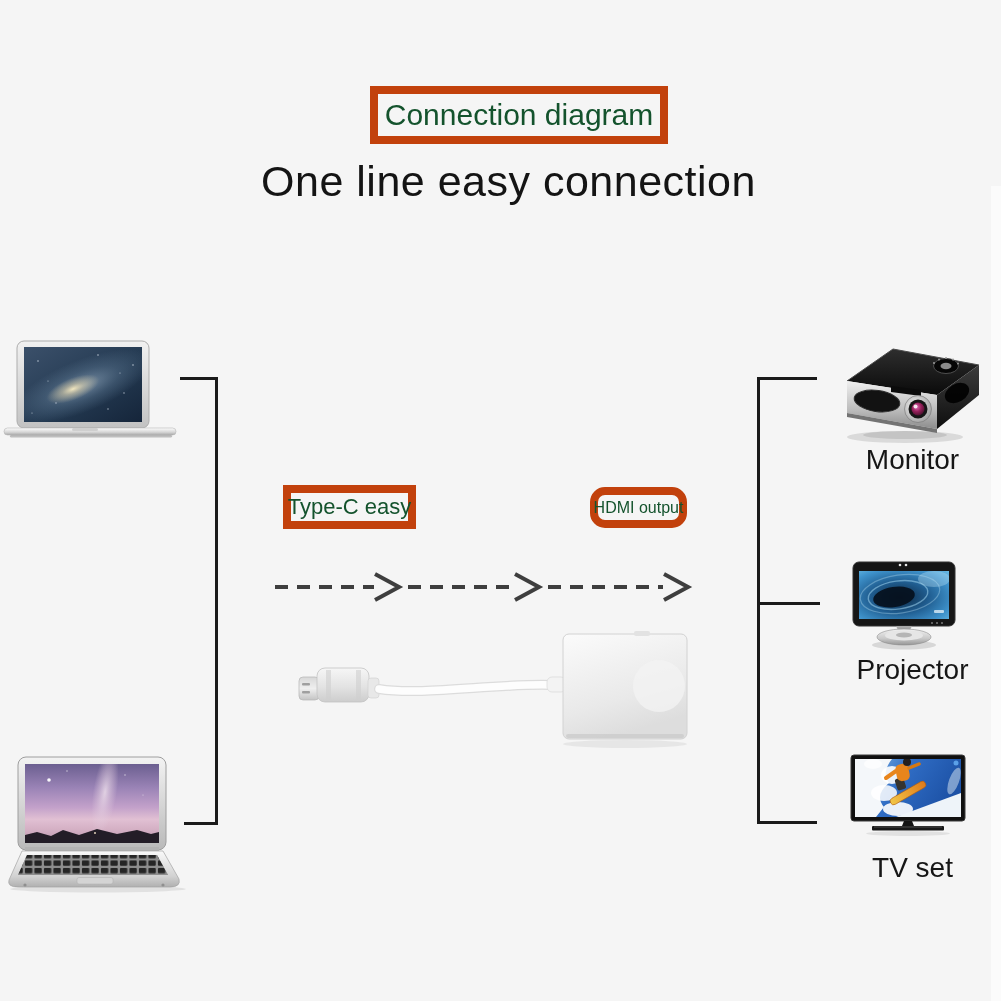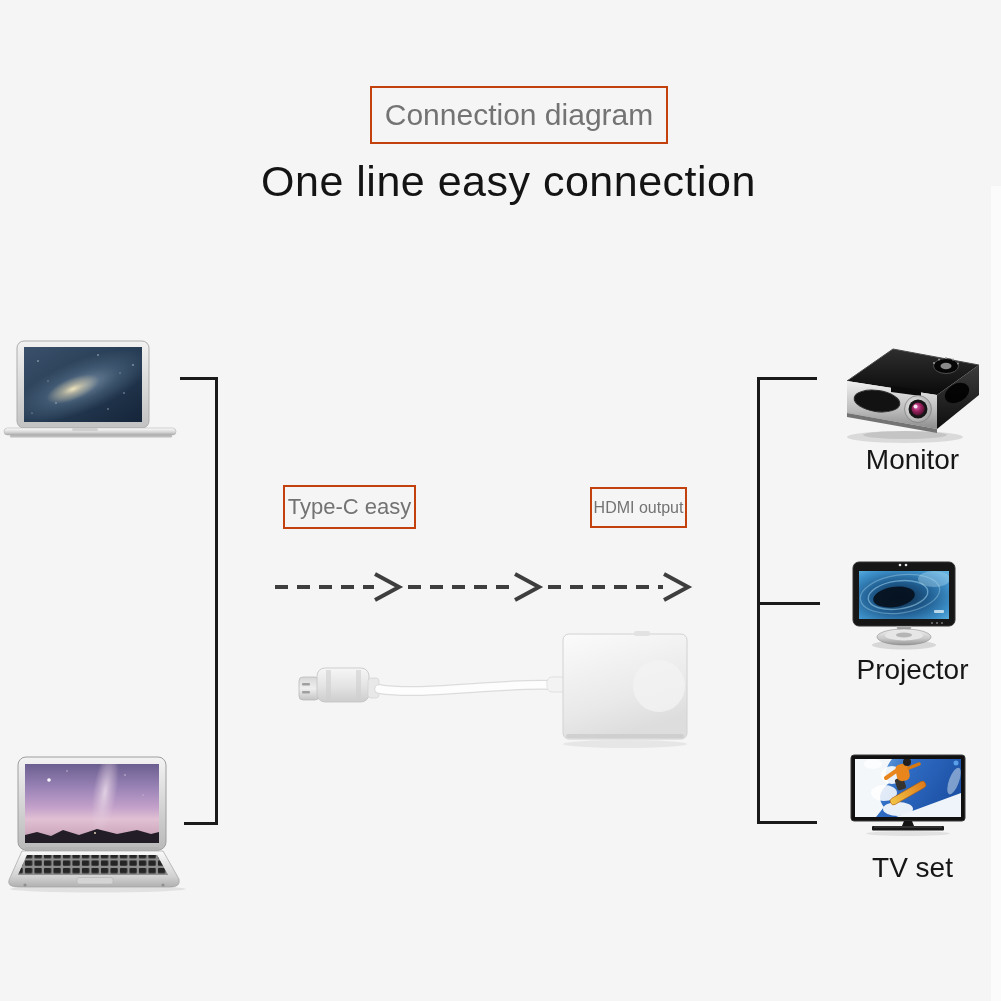--- a/index.html
+++ b/index.html
@@ -4,32 +4,32 @@
 <style>
   html,body{margin:0;padding:0;}
   .stage{
     position:relative;width:1001px;height:1001px;overflow:hidden;
     background:#f5f5f5;
     font-family:"Liberation Sans", sans-serif;
     color:#161616;
   }
   .abs{position:absolute;}
   .boxed-label{
-    position:absolute;border:2px solid #c2410c;box-sizing:border-box;
+    position:absolute;border:8px solid #c2410c;box-sizing:border-box;
     display:flex;align-items:center;justify-content:center;
-    color:#737373;white-space:nowrap;background:transparent;
+    color:#14532d;white-space:nowrap;background:transparent;
   }
   #header-box{left:370px;top:86px;width:298px;height:58px;font-size:30px;}
   #main-title{
     left:0;top:157px;width:1001px;text-align:center;
     font-size:43px;letter-spacing:0.5px;color:#141414;
     transform:translateX(8px);
   }
   #typec-box{left:283px;top:485px;width:133px;height:44px;font-size:22px;}
-  #hdmi-box{left:590px;top:487px;width:97px;height:41px;font-size:16px;}
+  #hdmi-box{left:590px;top:487px;width:97px;height:41px;font-size:16px;border-radius:15px;}
   .bracket{position:absolute;background:#1a1a1a;}
   #l-stub-top{left:180px;top:377px;width:38px;height:3px;}
   #l-vert{left:215px;top:377px;width:3px;height:448px;}
   #l-stub-bot{left:184px;top:822px;width:34px;height:3px;}
   #r-vert{left:757px;top:377px;width:3px;height:447px;}
   #r-stub-top{left:759px;top:377px;width:58px;height:3px;}
   #r-stub-mid{left:759px;top:602px;width:61px;height:3px;}
   #r-stub-bot{left:759px;top:821px;width:58px;height:3px;}
   .dev-label{
     position:absolute;left:820px;width:185px;text-align:center;

